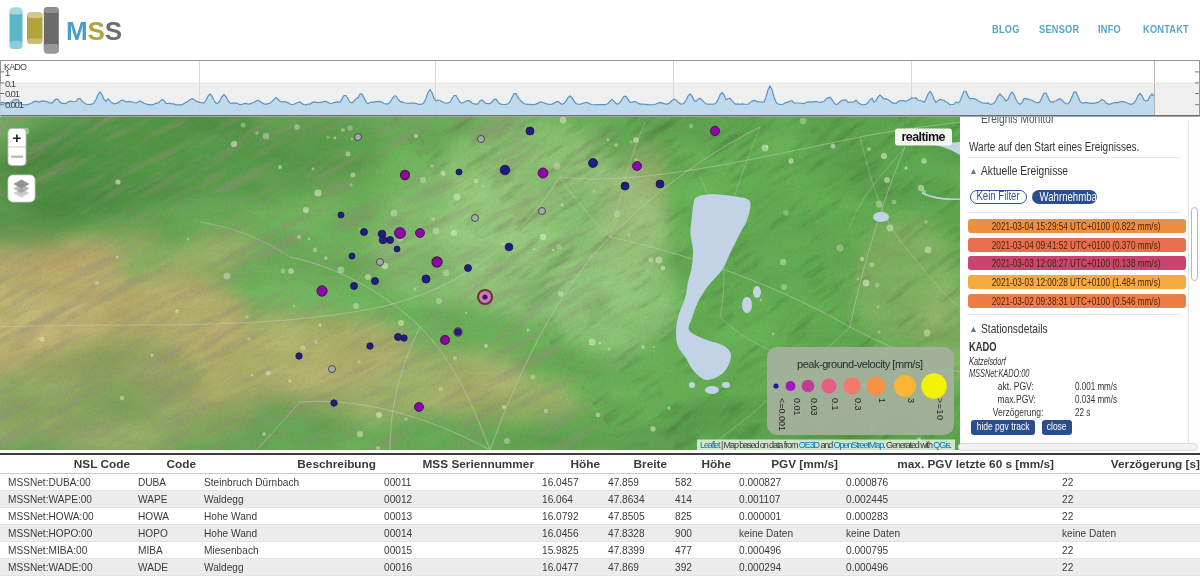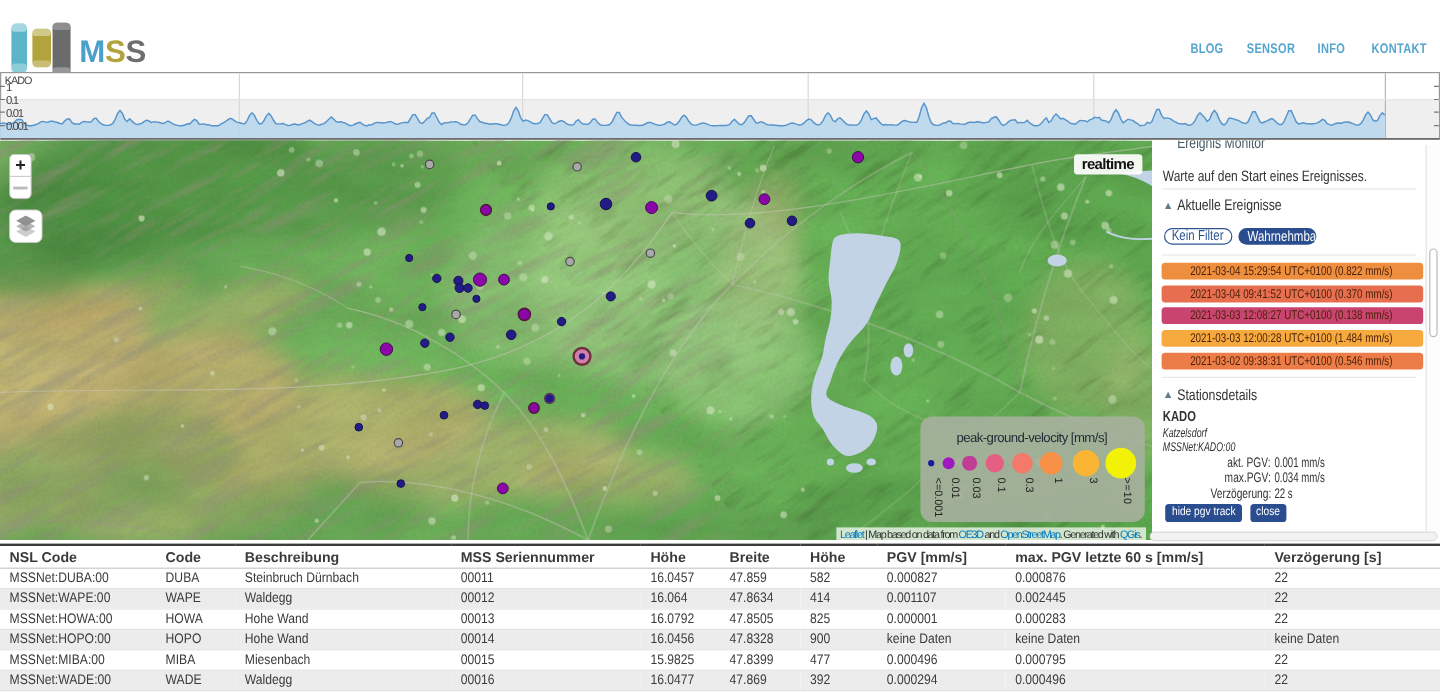--- a/index.html
+++ b/index.html
@@ -1,39 +1,39 @@
 <!DOCTYPE html>
 <html><head><meta charset="utf-8">
 <style>
 *{margin:0;padding:0;box-sizing:border-box}
 html,body{width:1200px;height:577px;overflow:hidden;background:#fff;font-family:"Liberation Sans",sans-serif}
-#hdr{position:absolute;left:0;top:12px;width:1060px;height:57px;background:#fff}
+#hdr{position:absolute;left:0;top:0;width:1060px;height:57px;background:#fff}
 .nl{position:absolute;top:23px;color:#55a5cd;font-weight:bold;font-size:11.5px;letter-spacing:0.3px;transform:scaleX(0.8);transform-origin:0 0}
 #chart{position:absolute;left:0;top:57px;width:1200px;height:61px}
 #map{position:absolute;left:0;top:117px;width:960px;height:333px;overflow:hidden}
 #panel{position:absolute;left:960px;top:117px;width:228px;height:335px;background:#fff;overflow:hidden;color:#333}
 #panel > div{position:absolute}
 .sx{display:inline-block;transform:scaleX(0.8);transform-origin:0 0;white-space:nowrap}
 #sbar{position:absolute;left:1188px;top:121px;width:12px;height:328px;background:#fdfdfd;border-left:1px solid #e3e3e3}
 #sthumb{position:absolute;left:2px;top:86px;width:7px;height:74px;background:#fff;border:1px solid #b9b9b9;border-radius:5px}
 #hstrip{position:absolute;left:958px;top:443px;width:240px;height:8px;background:#f2f2f2;border:1px solid #dcdcdc;border-radius:4px}
 .divider{left:8px;width:212px;border-top:1px solid #e8e8e8;height:0}
 .caret{position:absolute;font-size:9px;color:#607d8b;left:9px}
 .ebar{left:7.6px;width:218px;height:14px;border-radius:3px;font-size:10.5px;line-height:14px;text-align:left;color:#4e2208;white-space:nowrap;overflow:hidden}
 .ebar span{display:inline-block;transform:scaleX(0.78);transform-origin:center}
 .pill{position:absolute;border-radius:8px;font-size:12px;text-align:center;white-space:nowrap}
 .kv{display:flex;font-size:11.5px;line-height:13px;color:#333;left:0;width:228px}
-.kv .k{flex:0 0 99px;text-align:right}
-.kv .v{margin-left:3px}
+.kv .k{flex:0 0 99px;text-align:center}
+.kv .v{margin-left:16px}
 .kv span i{font-style:normal;display:inline-block;transform:scaleX(0.74);transform-origin:100% 0}
 .kv .v i{transform-origin:0 0;transform:scaleX(0.70)}
 .btn{position:absolute;background:#2a4d8f;color:#fff;font-size:10px;line-height:14.5px;height:14.5px;border-radius:3px;text-align:center}
 .btn .sx{transform:scaleX(0.85);transform-origin:center}
 #tbl{position:absolute;left:0;top:453px;width:1200px;border-collapse:collapse;table-layout:fixed;font-size:11.5px;color:#3a3a3a;border-top:2px solid #3c3c3c}
-#tbl th{text-align:left;font-weight:bold;font-size:11.8px;height:19px;padding:0 0 0 8px;border-bottom:1px solid #c9c9c9;white-space:nowrap}
+#tbl th{text-align:right;font-weight:bold;font-size:11.8px;height:19px;padding:0 0 0 8px;border-bottom:1px solid #c9c9c9;white-space:nowrap}
 #tbl td{height:17px;padding:0 0 0 8px;border-bottom:1px solid #e3e3e3;white-space:nowrap;overflow:hidden}
 #tbl tr.alt td{background:#ececec}
 #tbl span{display:inline-block;transform:scaleX(0.88);transform-origin:0 0}
 </style></head>
 <body>
 <div id="hdr">
   <svg width="260" height="57" viewBox="0 0 260 57" style="position:absolute;left:0;top:0">
     <g>
       <rect x="9.5" y="7.5" width="13" height="41.5" rx="4" fill="#5cb6c9"></rect>
       <rect x="9.5" y="7.5" width="13" height="7" rx="3" fill="#ffffff" opacity="0.45"></rect>

